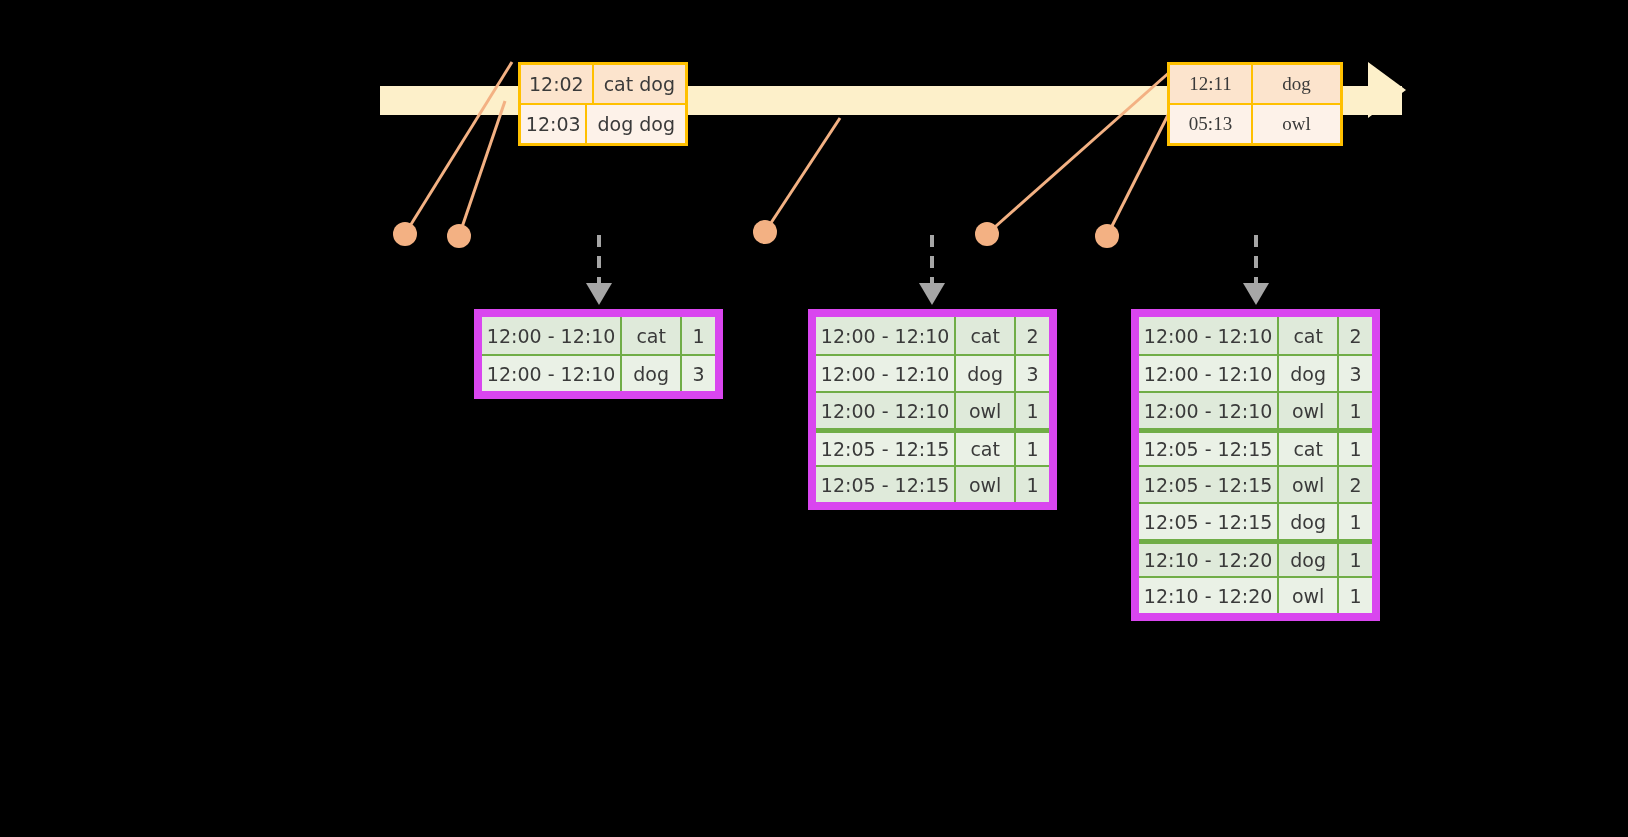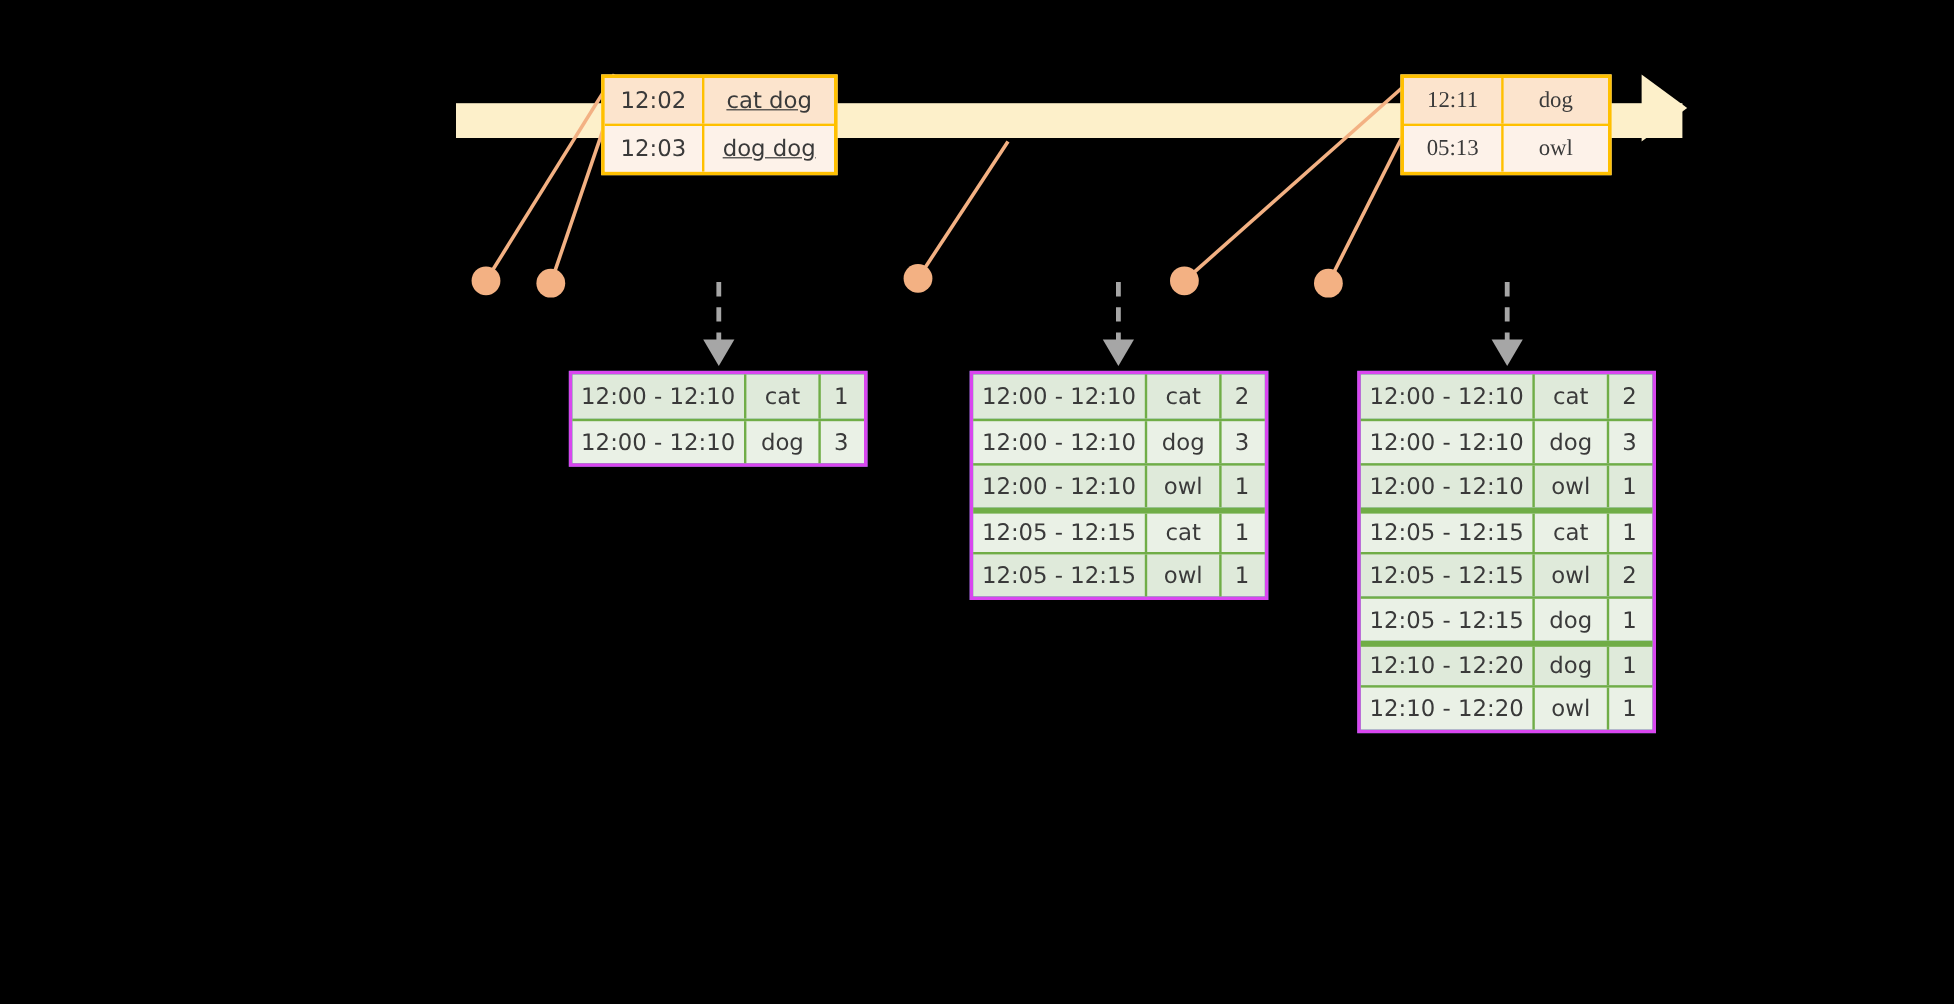--- a/index.html
+++ b/index.html
@@ -75,42 +75,42 @@
   }
   .event-cell.time {
     width: 83px;
     border-right: 2px solid #ffc000;
   }
   .event-cell.words {
     flex: 1;
     padding: 0 10px;
   }
 
-  #event-box-1 { left: 501px; top: 62px; width: 197px; }
-  #event-box-1 .event-cell.words { width: 112px; text-decoration: underline; }
+  #event-box-1 { left: 518px; top: 62px; width: 170px; }
+  #event-box-1 .event-cell.words { width: 112px; }
   #event-box-2 { left: 835px; top: 81px; width: 196px; }
   #event-box-2 .event-cell.words { width: 111px; }
   #event-box-3 { left: 1167px; top: 62px; width: 176px; font-family: Liberation Serif, serif; }
   #event-box-3 .event-cell.words { width: 91px; }
 
   
   .event-dot {
     position: absolute;
     width: 24px;
     height: 24px;
     border-radius: 50%;
     background: #f3b183;
   }
 
   
   .result-table {
     position: absolute;
-    border: 3px solid #d946ef;
-    box-sizing: border-box;
-    background: #0f766e;
+    border: 8px solid #d946ef;
+    box-sizing: border-box;
+    background: #e5e5e5;
     display: flex;
     flex-direction: column;
   }
   .rt-row {
     display: flex;
     height: 37px;
     box-sizing: border-box;
   }
   .rt-row.shade-a { background: #dfeada; }
   .rt-row.shade-b { background: #eaf1e6; }

